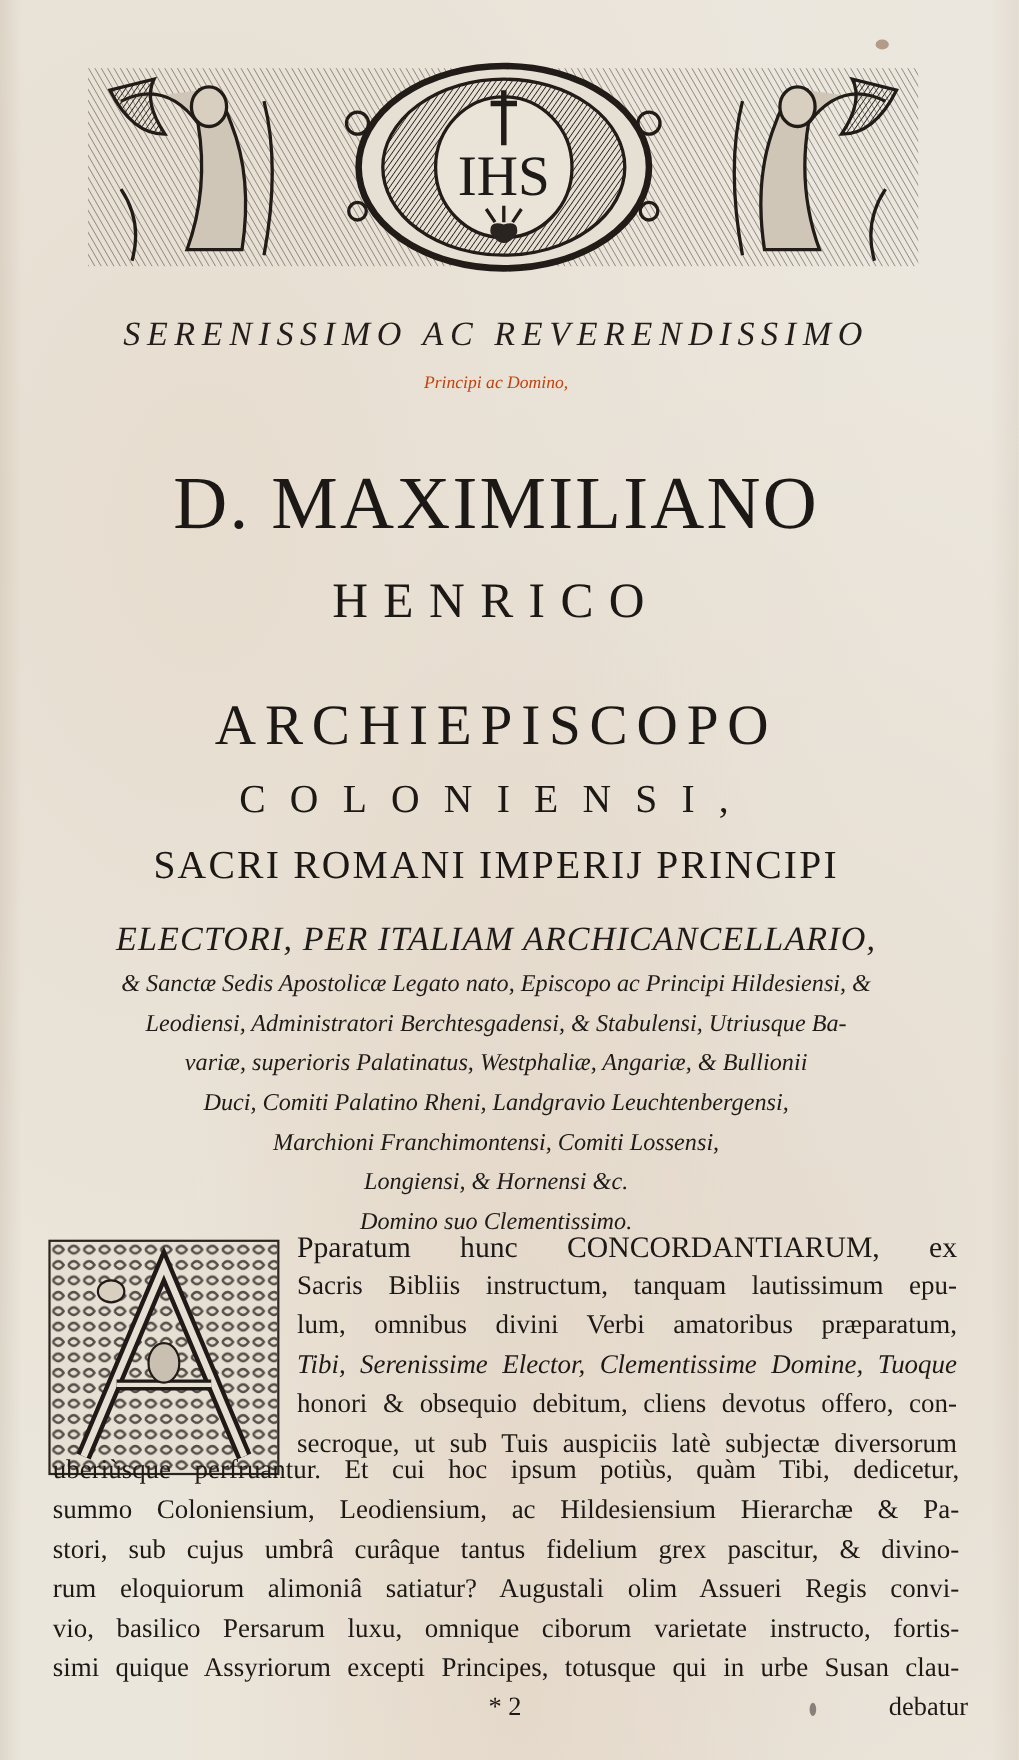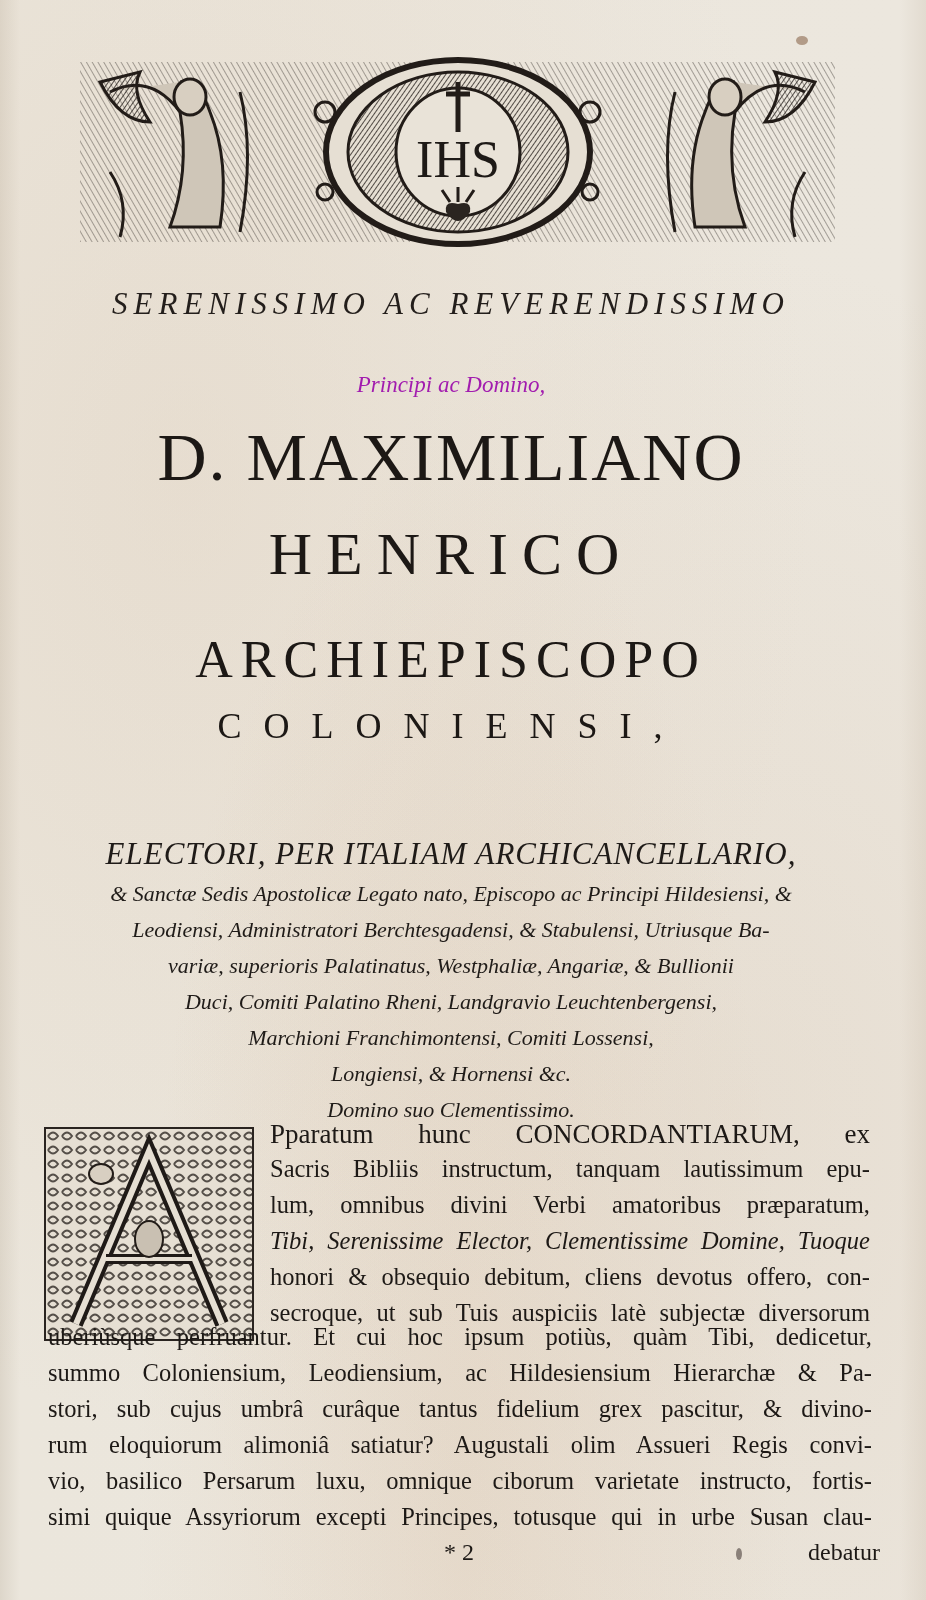--- a/index.html
+++ b/index.html
@@ -22,24 +22,24 @@
     position:absolute; left:80px; top:52px; width:755px; height:198px;
     display:flex; align-items:center; justify-content:center;
   }
   .headpiece svg { width:100%; height:100%; }
 
   .line { position:absolute; left:0; width:902px; text-align:center; white-space:nowrap; }
 
   .dedication-line1 {
     top:286px; font-style:italic; font-size:31px; letter-spacing:6px; color:#231e1b;
   }
-  .dedication-line2 { top:340px; font-style:italic; font-size:23px; color:#a21caf;margin-top:32px; }
+  .dedication-line2 { top:340px; font-style:italic; font-size:16px; color:#c2410c; }
 
   .name1 { top:418px; font-size:68px; letter-spacing:2px; color:#1c1815; font-weight:normal; }
-  .name2 { top:520px; font-size:60px; letter-spacing:14px; color:#1c1815; }
+  .name2 { top:520px; font-size:45px; letter-spacing:14px; color:#1c1815; }
   .title1 { top:630px; font-size:52px; letter-spacing:8px; color:#1c1815; }
   .title2 { top:705px; font-size:36px; letter-spacing:22px; color:#1c1815; }
   .title3 { top:765px; font-size:36px; letter-spacing:2px; color:#1c1815; }
 
   .italic-block { font-style:italic; color:#1f1b18; }
   .it1 { top:836px; font-size:31px; letter-spacing:1px; }
   .it2 { top:881px; font-size:22px; }
   .it3 { top:917px; font-size:22px; }
   .it4 { top:953px; font-size:22px; }
   .it5 { top:989px; font-size:22px; }
@@ -121,20 +121,21 @@
   </div>
 
   <div class="line dedication-line1">SERENISSIMO AC REVERENDISSIMO</div>
   <div class="line dedication-line2">Principi ac Domino,</div>
 
   <div class="line name1">D. MAXIMILIANO</div>
   <div class="line name2">HENRICO</div>
 
   <div class="line title1">ARCHIEPISCOPO</div>
   <div class="line title2">COLONIENSI,</div>
+  <div class="line title3">SACRI ROMANI IMPERIJ PRINCIPI</div>
 
   <div class="line italic-block it2">&amp; Sanctæ Sedis Apostolicæ Legato nato, Episcopo ac Principi Hildesiensi, &amp;</div>
   <div class="line italic-block it1">ELECTORI, PER ITALIAM ARCHICANCELLARIO,</div>
   <div class="line italic-block it3">Leodiensi, Administratori Berchtesgadensi, &amp; Stabulensi, Utriusque Ba-</div>
   <div class="line italic-block it4">variæ, superioris Palatinatus, Westphaliæ, Angariæ, &amp; Bullionii</div>
   <div class="line italic-block it5">Duci, Comiti Palatino Rheni, Landgravio Leuchtenbergensi,</div>
   <div class="line italic-block it6">Marchioni Franchimontensi, Comiti Lossensi,</div>
   <div class="line italic-block it7">Longiensi, &amp; Hornensi &amp;c.</div>
   <div class="line italic-block it8">Domino suo Clementissimo.</div>
 

